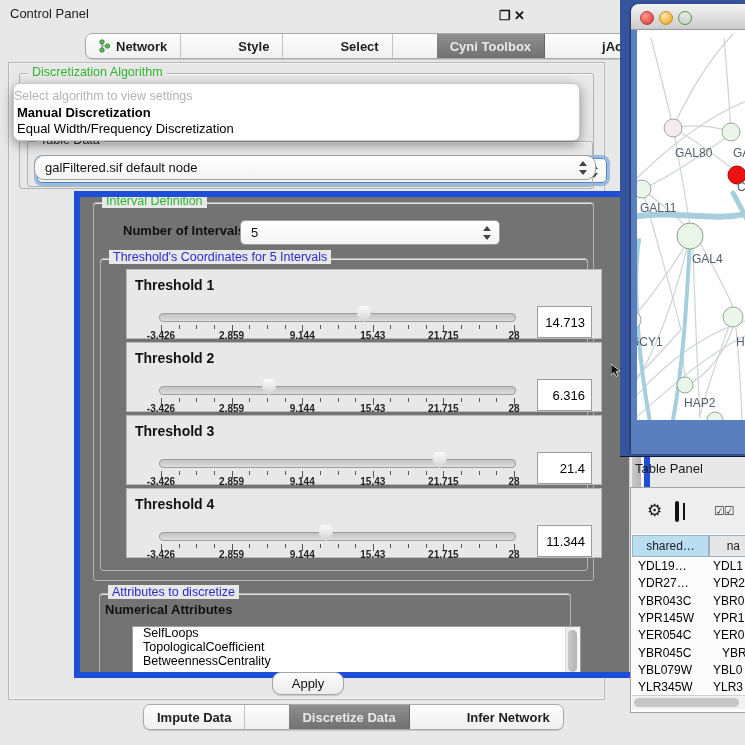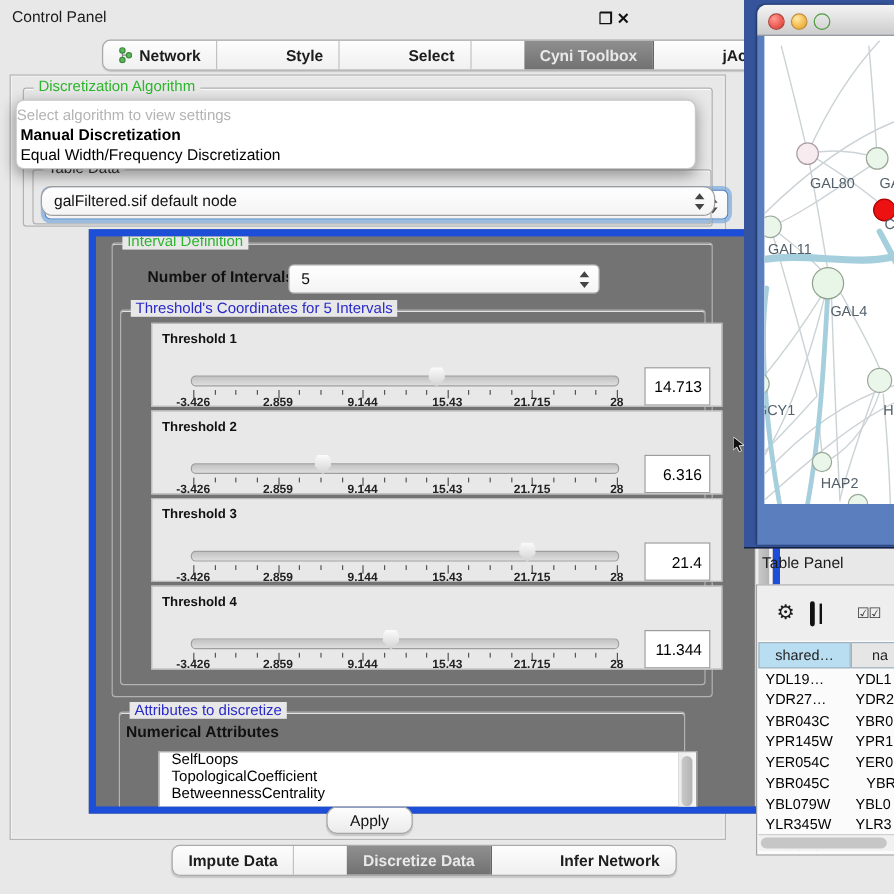--- a/index.html
+++ b/index.html
@@ -43,21 +43,21 @@
   
   #scrollpane{left:33px;top:190px;width:564px;height:475px;border:6px solid #1d4ed8;
     background:#737373;overflow:hidden;margin-left:40px;}
   .vsb{position:absolute;right:0;top:0;width:14px;height:100%;background:linear-gradient(to right,#ececec,#f7f7f7);
     border-left:1px solid #d0d0d0;}
   .vsb .vthumb{position:absolute;left:2px;width:9px;border-radius:5px;
     background:linear-gradient(to right,#c9c9c9,#b4b4b4);}
   .boldlbl{font-weight:bold;font-size:13px;color:#111;}
   
   .tbox{position:absolute;left:25px;width:474px;height:68px;border:1px solid #b9b9b9;background:#e8e8e8;}
-  .tbox .tlabel{position:absolute;left:8px;top:7px;font-weight:bold;font-size:11px;color:#111;}
+  .tbox .tlabel{position:absolute;left:8px;top:7px;font-weight:bold;font-size:14px;color:#111;}
   .track{position:absolute;left:32px;top:43px;width:355px;height:7px;border-radius:4px;
     border:1px solid #9e9e9e;background:linear-gradient(#c2c2c2,#dedede);}
   .thumb{position:absolute;top:35px;width:16px;height:18px;background:linear-gradient(#fefefe,#d0d0d0);
     clip-path:polygon(8% 30%,22% 6%,78% 6%,92% 30%,92% 58%,50% 97%,8% 58%);
     filter:drop-shadow(0 0 1px #777);}
   .tick{position:absolute;width:1px;background:#555;}
   .ticklab{position:absolute;top:60px;width:56px;text-align:center;font-size:10px;font-weight:bold;color:#222;}
   .valbox{position:absolute;left:410px;top:36px;width:55px;height:32px;border:1px solid #9b9b9b;
     background:#fff;font-size:13px;color:#000;display:flex;align-items:center;justify-content:flex-end;
     padding-right:6px;box-sizing:border-box;}

